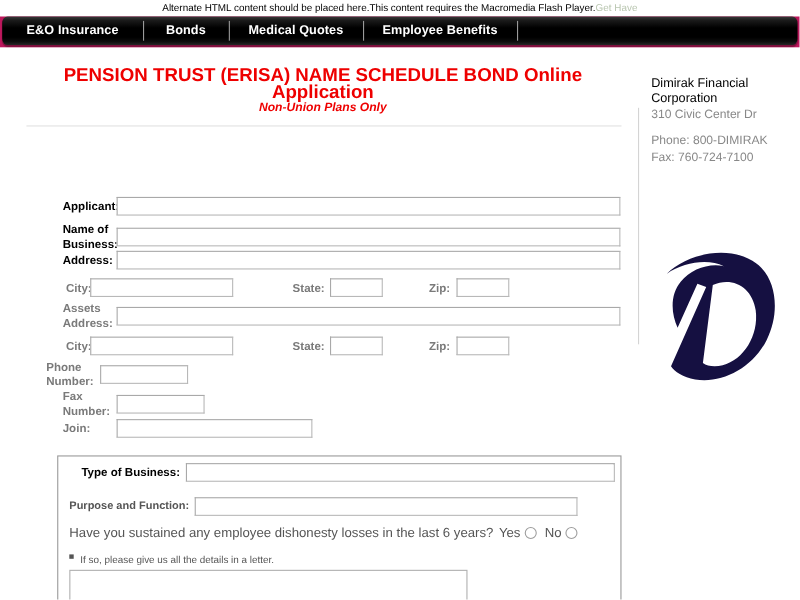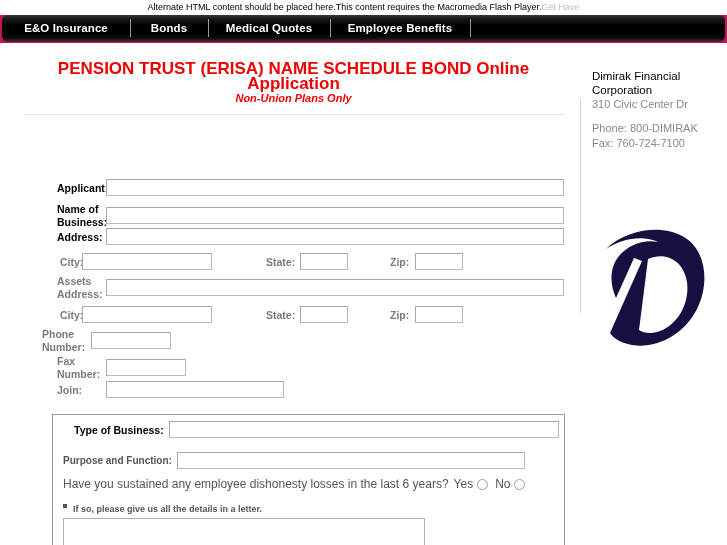--- a/index.html
+++ b/index.html
@@ -227,21 +227,21 @@
     display: inline-block;
     box-sizing: border-box;
     margin: 0 4px;
     vertical-align: middle;
   }
   .bullet-line {
     position: absolute;
     left: 10px;
     top: 89px;
     font-size: 9px;
-    font-weight: bold;
+    font-weight: normal;
     color: #555555;
     display: flex;
   }
   .bullet-sq {
     width: 4px;
     height: 4px;
     background: #555555;
     display: inline-block;
     margin-right: 6px;
   }

